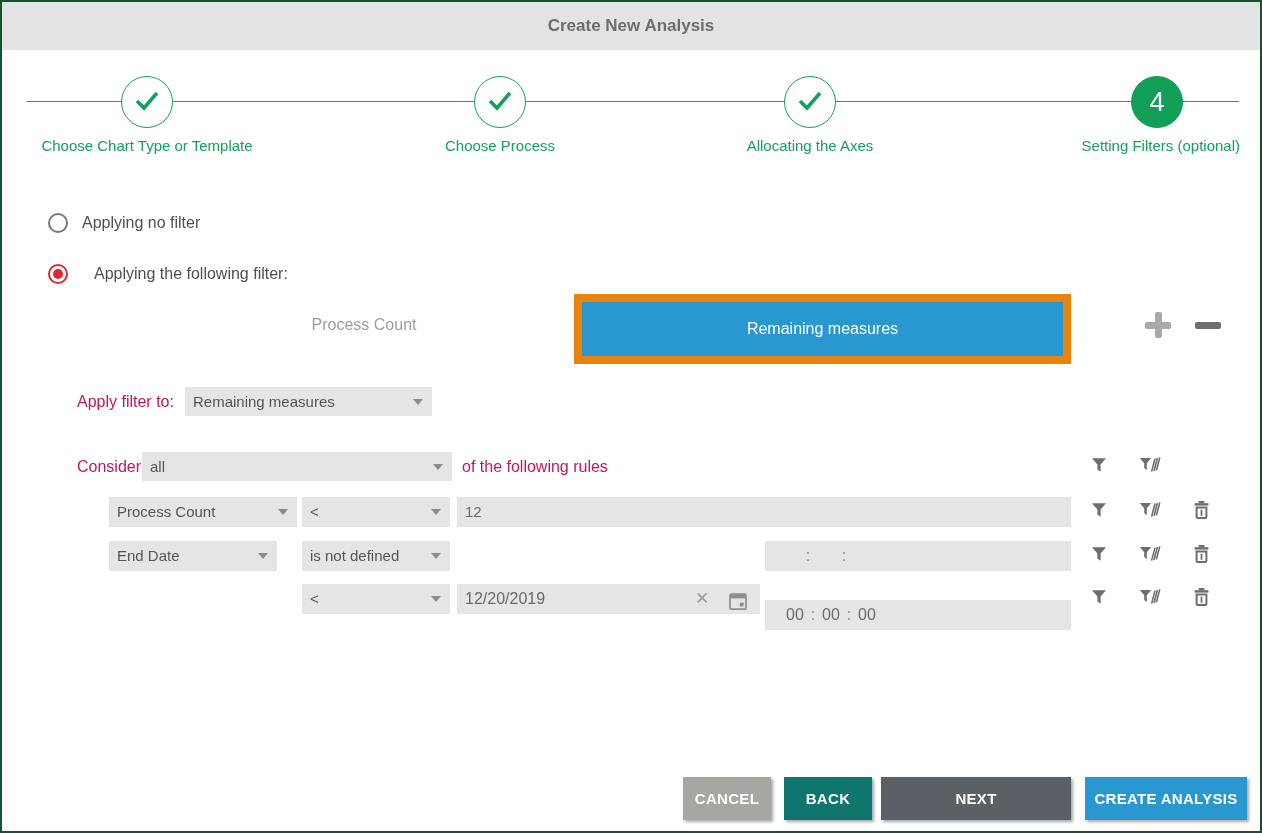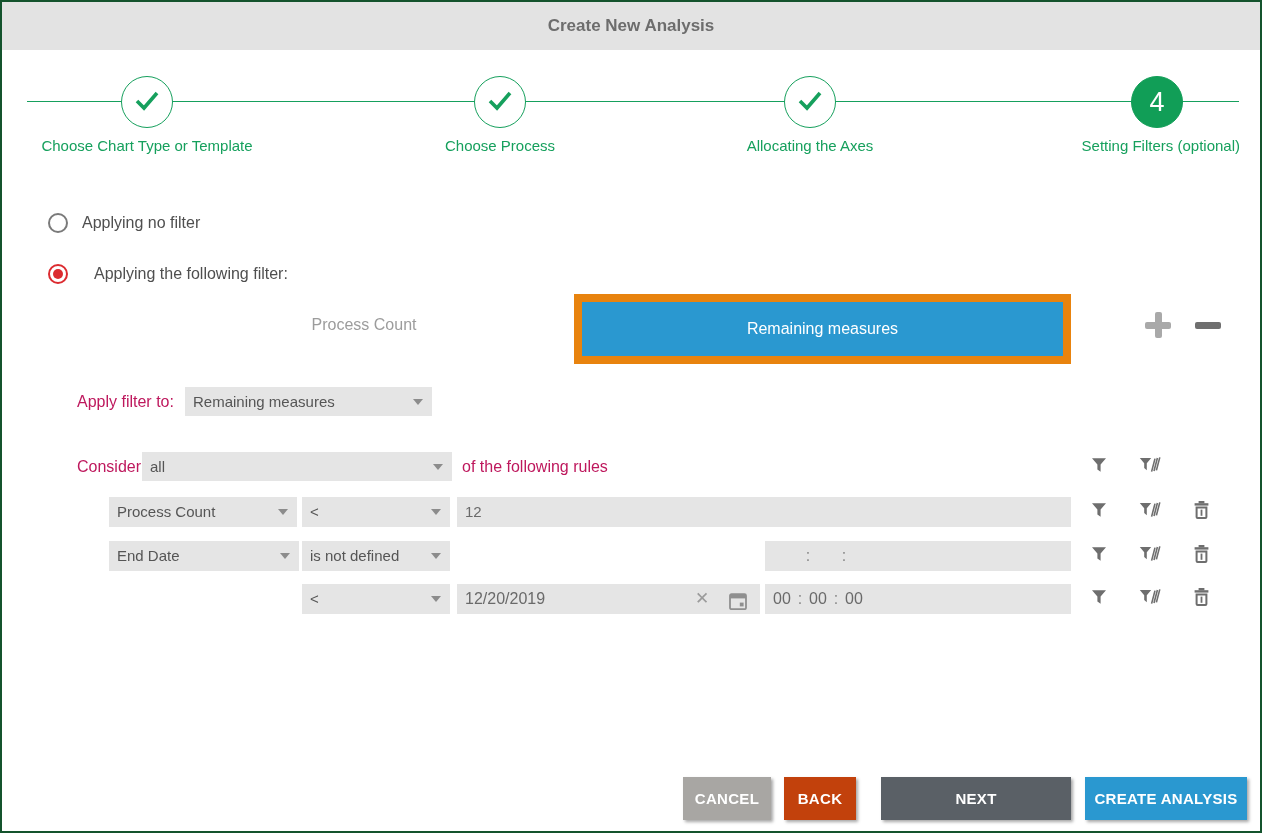--- a/index.html
+++ b/index.html
@@ -148,21 +148,21 @@
       <span><svg width="15" height="18" viewBox="0 0 15 18">
             <rect x="4.6" y="0" width="5.8" height="2.4" fill="#6e6e6e"></rect>
             <rect x="0.6" y="2.2" width="13.8" height="2.4" fill="#6e6e6e"></rect>
             <path d="M2.6 6.4h9.8V16a1 1 0 0 1-1 1H3.6a1 1 0 0 1-1-1z" fill="none" stroke="#6e6e6e" stroke-width="2"></path>
             <line x1="7.5" y1="8.6" x2="7.5" y2="14.8" stroke="#6e6e6e" stroke-width="1.8"></line>
           </svg></span>
     </div>
   </div>
 
   <div class="rule-row" style="top:539px;">
-    <div class="rr-field sel" style="left:107px;width:190px;">
+    <div class="rr-field sel" style="left:107px;width:168px;">
       <span>End Date</span>
       <span class="arrow"></span>
     </div>
     <div class="rr-field sel" style="left:300px;width:148px;">
       <span>is not defined</span>
       <span class="arrow"></span>
     </div>
     <div class="rr-field" style="left:763px;width:306px;padding-left:12px;font-size:16px;">
       <span class="tseg"></span><span class="tcolon">:</span><span class="tseg"></span><span class="tcolon">:</span><span class="tseg"></span>
     </div>
@@ -194,21 +194,21 @@
     </div>
     <div class="rr-field" style="left:455px;width:303px;color:#6a6a6a;font-size:16px;">
       <span>12/20/2019</span>
       <span class="xclear">✕</span>
       <span class="calbtn"><svg width="18" height="18" viewBox="0 0 18 18">
             <rect x="1" y="2.2" width="16" height="15" rx="1.5" fill="none" stroke="#8f8f8f" stroke-width="1.8"></rect>
             <rect x="1" y="2.2" width="16" height="4.2" fill="#8f8f8f"></rect>
             <rect x="10.8" y="10.6" width="3.8" height="3.8" fill="#8f8f8f"></rect>
           </svg></span>
     </div>
-    <div class="rr-field" style="left:763px;width:306px;padding-left:4px;font-size:16px;">
+    <div class="rr-field" style="left:763px;width:306px;padding-left:17px;font-size:16px;margin-top:16px;">
       <span class="tseg">00</span><span class="tcolon">:</span><span class="tseg">00</span><span class="tcolon">:</span><span class="tseg">00</span>
     </div>
     <div class="icon-btn" style="left:1086px;">
       <span><svg width="16" height="16" viewBox="0 0 16 16">
             <path d="M1 1.2h14L9.6 7.6v7.2L6.4 12.4V7.6L1 1.2z" fill="#6e6e6e"></path>
           </svg></span>
     </div>
     <div class="icon-btn" style="left:1136px;width:24px;">
       <span><svg width="22" height="16" viewBox="0 0 22 16">
             <path d="M0.8 1h11.4L7.8 6.2v7L5.2 11V6.2L0.8 1z" fill="#6e6e6e"></path>
@@ -219,17 +219,17 @@
       <span><svg width="15" height="18" viewBox="0 0 15 18">
             <rect x="4.6" y="0" width="5.8" height="2.4" fill="#6e6e6e"></rect>
             <rect x="0.6" y="2.2" width="13.8" height="2.4" fill="#6e6e6e"></rect>
             <path d="M2.6 6.4h9.8V16a1 1 0 0 1-1 1H3.6a1 1 0 0 1-1-1z" fill="none" stroke="#6e6e6e" stroke-width="2"></path>
             <line x1="7.5" y1="8.6" x2="7.5" y2="14.8" stroke="#6e6e6e" stroke-width="1.8"></line>
           </svg></span>
     </div>
   </div>
 
   <button class="btn" style="left:681px;width:88px;background:#a8a6a3;">CANCEL</button>
-  <button class="btn" style="left:782px;width:72px;background:#c2410c;">BACK</button>
+  <button class="btn" style="left:782px;width:88px;background:#0f766e;">BACK</button>
   <button class="btn" style="left:1083px;width:162px;background:#2a98d0;">CREATE ANALYSIS</button>
   <button class="btn" style="left:879px;width:190px;background:#5a6066;">NEXT</button>
 
 </div>
 
 </body></html>

